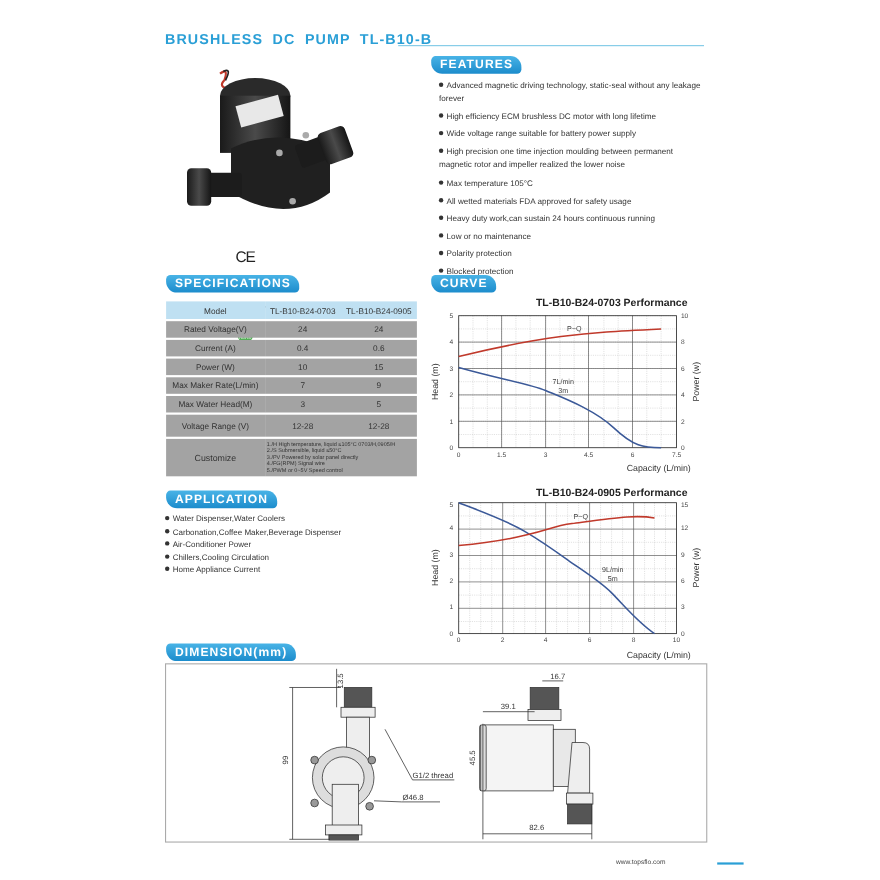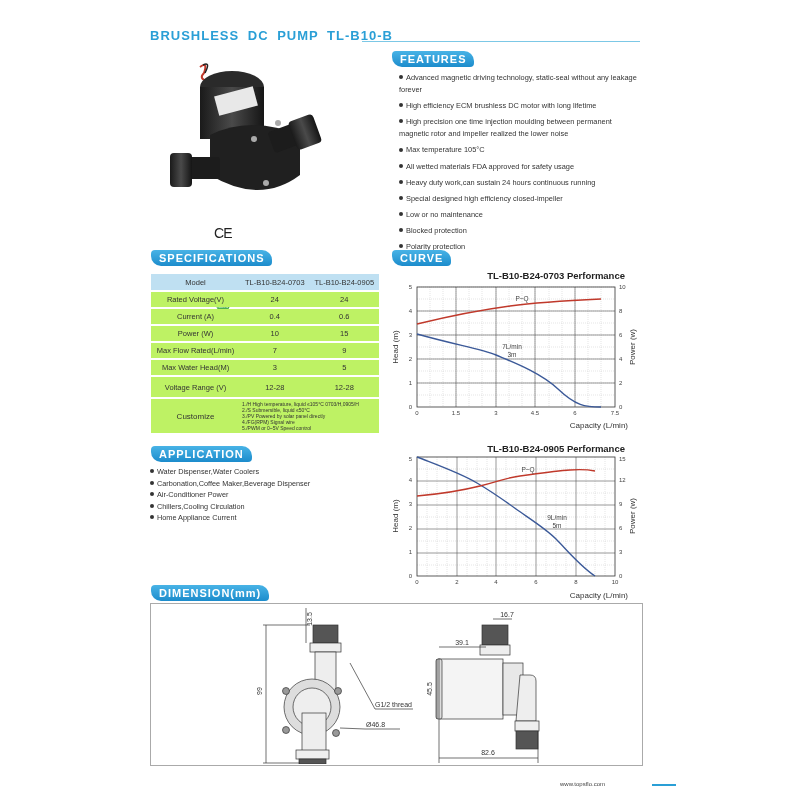--- a/index.html
+++ b/index.html
@@ -9,21 +9,21 @@
   .title-rule{left:362px;top:41px;width:278px;height:1px;background:#7cc8e6;}
   .pill{position:absolute;background:linear-gradient(#48b3e6,#1c8ccc);color:#fff;font-weight:bold;font-size:11px;letter-spacing:1px;padding:1px 8px 1px 8px;border-radius:4px 10px 4px 10px;height:14px;line-height:14px;}
   .features-list{left:395px;top:68px;width:250px;font-size:7.4px;line-height:12.1px;color:#333;margin:0;padding:0;list-style:none;}
   .features-list li{margin:4px;padding:0;}
   .bullet{display:inline-block;width:4px;height:4px;border-radius:50%;background:#333;margin-right:3px;vertical-align:middle;position:relative;top:-1px;}
   .cert{top:225px;left:200px;font-size:13px;color:#222;display:flex;gap:8px;align-items:center;flex-direction:column;}
   .cert .ce{font-size:14px;letter-spacing:-1px;}
   .cert .fda{font-weight:bold;font-style:italic;font-size:12px;border-bottom:1px solid #222;letter-spacing:-0.5px;margin-left:16px;}
   .cert .rohs{width:14px;height:16px;border-radius:50% 50% 40% 40%;background:#4caf50;color:#fff;font-size:4px;line-height:24px;text-align:center;}
   table.spec{left:151px;top:272px;width:228px;border-collapse:separate;border-spacing:0 2px;font-size:7.5px;color:#333;}
-  table.spec td{background:#bef264;text-align:center;padding:0 2px;height:15px;}
+  table.spec td{background:#a3a3a3;text-align:center;padding:0 2px;height:15px;}
   table.spec tr.hdr td{background:#bfe0f2;height:16px;}
   table.spec tr.cust td{height:34px;}
   .cust-notes{text-align:left !important;font-size:5px;line-height:6px;}
   .app-list{left:150px;top:466px;font-size:7.3px;line-height:11.6px;margin:0;padding:0;list-style:none;}
   .chart-title{font-size:9.5px;font-weight:bold;color:#222;text-align:right;}
   .dim-box{left:150px;top:603px;width:491px;height:161px;border:1px solid #aaa;}
   .footer-url{left:560px;top:781px;font-size:6px;color:#444;}
   .footer-bar{left:652px;top:784px;width:24px;height:2px;background:#2a9fd6;}
   svg text{font-family:"Liberation Sans",sans-serif;}
 </style>
@@ -60,28 +60,28 @@
   <span class="ce">CE</span>
   <span class="fda">FDA</span>
   <span>REACH</span>
   <span class="rohs">RoHS</span>
 </div>
 
 <div class="pill" style="left:392px;top:51px">FEATURES</div>
 <ul class="abs features-list">
   <li><span class="bullet"></span><span>Advanced magnetic driving technology, static-seal without any leakage forever</span></li>
   <li><span class="bullet"></span><span>High efficiency ECM brushless DC motor with long lifetime</span></li>
+  <li><span class="bullet"></span><span>Wide voltage range suitable for battery power supply</span></li>
   <li><span class="bullet"></span><span>High precision one time injection moulding between permanent magnetic rotor and impeller realized the lower noise</span></li>
   <li><span class="bullet"></span><span>Max temperature 105°C</span></li>
   <li><span class="bullet"></span><span>All wetted materials FDA approved for safety usage</span></li>
   <li><span class="bullet"></span><span>Heavy duty work,can sustain 24 hours continuous running</span></li>
-  <li><span class="bullet"></span><span>Special designed high efficiency closed-impeller</span></li>
   <li><span class="bullet"></span><span>Low or no maintenance</span></li>
+  <li><span class="bullet"></span><span>Polarity protection</span></li>
   <li><span class="bullet"></span><span>Blocked protection</span></li>
-  <li><span class="bullet"></span><span>Polarity protection</span></li>
 </ul>
 
 <div class="pill" style="left:151px;top:250px">SPECIFICATIONS</div>
 <table class="abs spec">
   <tbody>
       <tr class="hdr">
     <td>Model</td>
     <td>TL-B10-B24-0703</td>
     <td>TL-B10-B24-0905</td>
   </tr>
@@ -94,21 +94,21 @@
     <td>Current (A)</td>
         <td>0.4</td>
         <td>0.6</td>
   </tr>
   <tr>
     <td>Power (W)</td>
         <td>10</td>
         <td>15</td>
   </tr>
   <tr>
-    <td>Max Flow Rated(L/min)</td>
+    <td>Max Maker Rate(L/min)</td>
         <td>7</td>
         <td>9</td>
   </tr>
   <tr>
     <td>Max Water Head(M)</td>
         <td>3</td>
         <td>5</td>
   </tr>
   <tr>
     <td style="height:20px">Voltage Range (V)</td>

